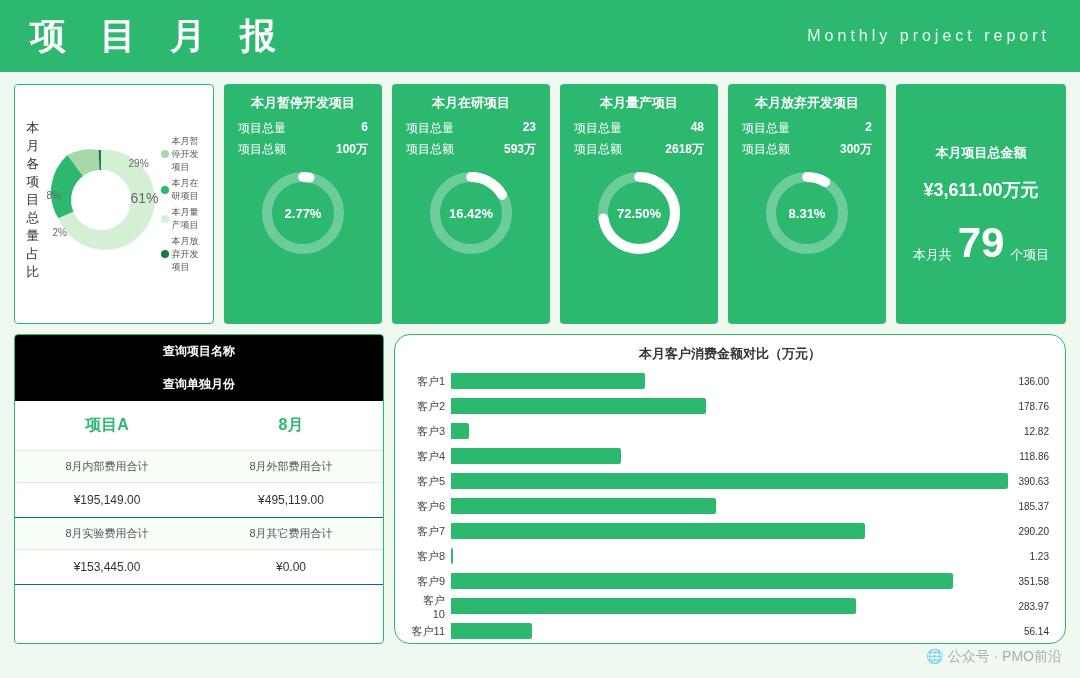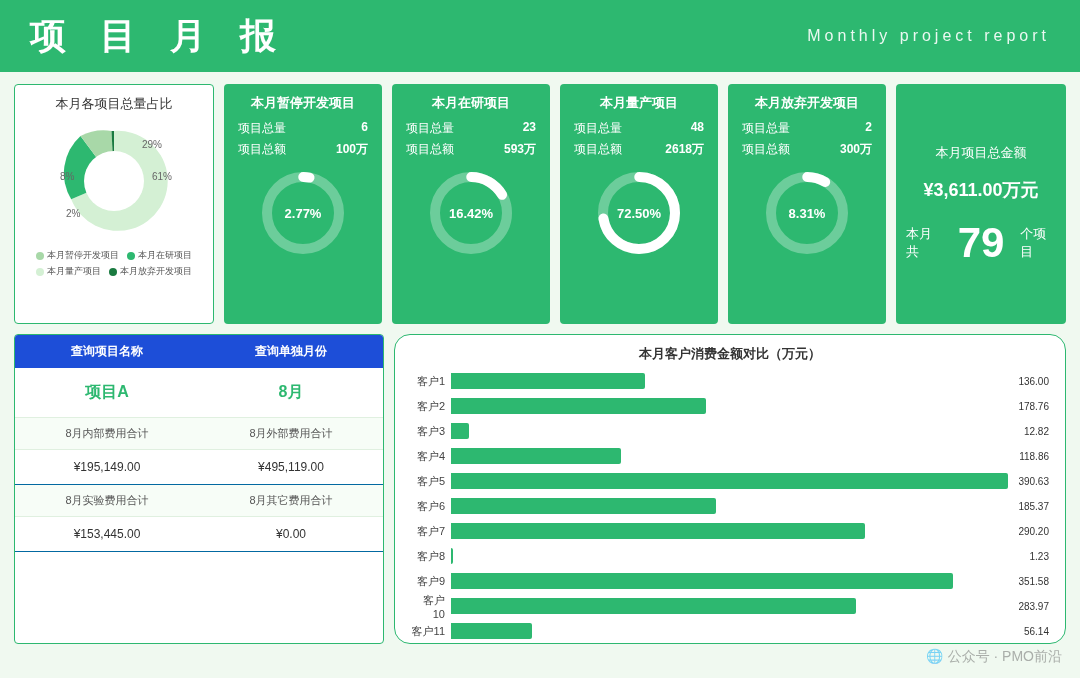--- a/index.html
+++ b/index.html
@@ -50,21 +50,21 @@
 
     
     .pie-card {
       background: white;
       border: 1.5px solid #2db870;
       border-radius: 4px;
       width: 200px;
       flex-shrink: 0;
       padding: 10px;
       display: flex;
-      flex-direction: column;
+      flex-direction: row;
       align-items: center;
     }
     .pie-card-title {
       font-size: 13px;
       color: #333;
       margin-bottom: 8px;
       text-align: center;
     }
     .pie-container {
       position: relative;
@@ -143,32 +143,32 @@
       flex-shrink: 0;
       display: flex;
       flex-direction: column;
       align-items: center;
       justify-content: center;
       color: white;
       padding: 10px;
     }
     .total-card-title {
       font-size: 13px;
-      font-weight: normal;
+      font-weight: bold;
       margin-bottom: 16px;
     }
     .total-amount {
       font-size: 18px;
       font-weight: bold;
       margin-bottom: 20px;
     }
     .total-count-row {
       display: flex;
-      align-items: center;
-      gap: 16px;
+      align-items: flex-end;
+      gap: 6px;
       font-size: 13px;
     }
     .total-count {
       font-size: 42px;
       font-weight: bold;
       line-height: 1;
     }
 
     
     .bottom-row {
@@ -181,24 +181,25 @@
     .query-card {
       background: white;
       border: 1.5px solid #2db870;
       border-radius: 4px;
       width: 370px;
       flex-shrink: 0;
       overflow: hidden;
     }
     .query-header {
       display: flex;
-      background: #1d4ed8;
+      background: #000000;
       color: white;
       font-size: 12px;
       font-weight: bold;
+      flex-direction: column;
     }
     .query-header div {
       flex: 1;
       text-align: center;
       padding: 8px 4px;
     }
     .query-value-row {
       display: flex;
       border-bottom: 1px solid #e0f0e0;
       background: white;
@@ -319,21 +320,21 @@
           <path d="M60,60 L26.5,15.0 A50,50 0 0,1 57.5,10.0 Z" fill="#a8d8a8"></path>
 
           <path d="M60,60 L57.5,10.0 A50,50 0 0,1 60,10 Z" fill="#1a7a40"></path>
 
           <circle cx="60" cy="60" r="30" fill="white"></circle>
         </svg>
         
         <div style="position:absolute;top:18px;right:12px;font-size:10px;color:#666;">29%</div>
         <div style="position:absolute;top:50px;left:6px;font-size:10px;color:#666;">8%</div>
         <div style="position:absolute;bottom:22px;left:12px;font-size:10px;color:#666;">2%</div>
-        <div style="position:absolute;top:50px;right:2px;font-size:10px;color:#666;">61%</div>
+        <div style="position:absolute;top:50px;right:2px;font-size:14px;color:#666;">61%</div>
       </div>
       <div class="pie-legend">
         <div class="legend-item">
           <div class="legend-dot" style="background:#a8d8a8;"></div>
           <span style="font-size:9px;">本月暂停开发项目</span>
         </div>
         <div class="legend-item">
           <div class="legend-dot" style="background:#2db870;"></div>
           <span style="font-size:9px;">本月在研项目</span>
         </div>

